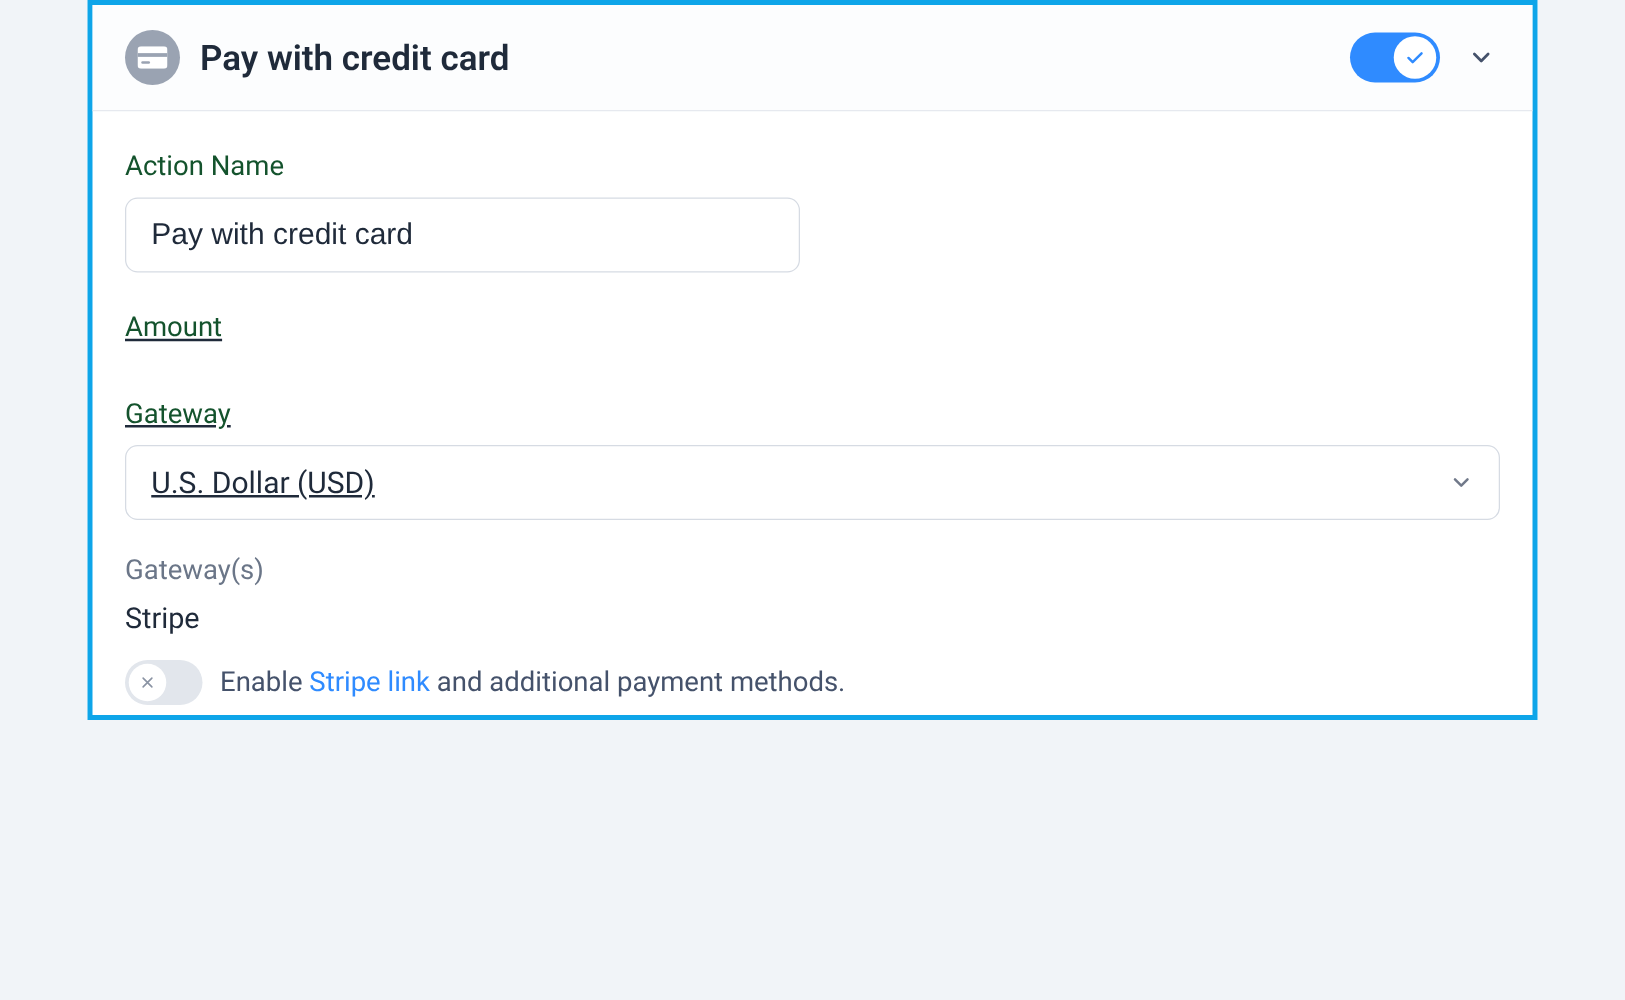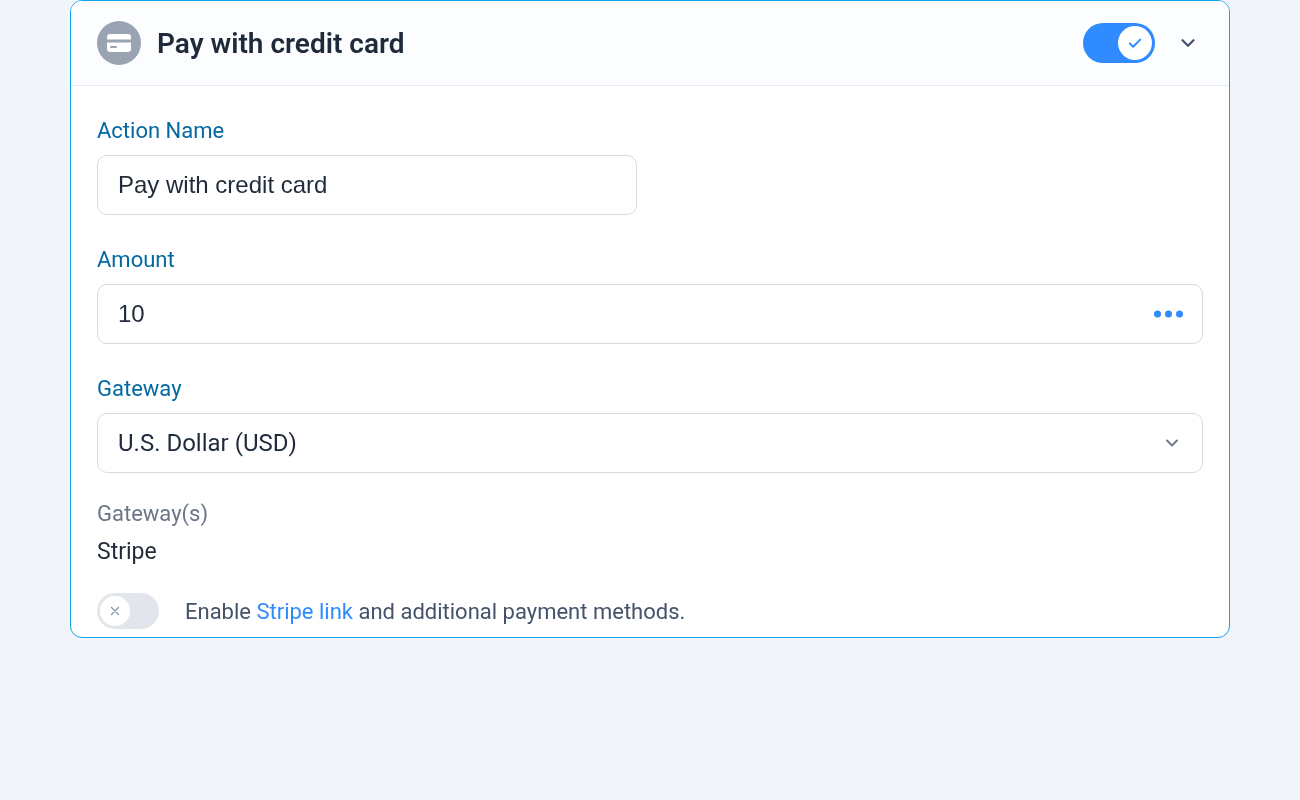--- a/index.html
+++ b/index.html
@@ -7,22 +7,22 @@
     font-family: -apple-system, BlinkMacSystemFont, "Segoe UI", Roboto, Helvetica, Arial, sans-serif;
     background: #f1f4f8;
     width: 1300px;
     height: 800px;
     overflow: hidden;
     padding: 0 70px;
     color: #1f2a3a;
   }
   .card {
     background: #ffffff;
-    border: 1px solid #0ea5e9;
-    border-radius: 12px;
+    border: 4px solid #0ea5e9;
+    border-radius: 0;
     margin-top: 0;
     overflow: hidden;
   }
   .card-header {
     display: flex;
     align-items: center;
     padding: 20px 26px;
     border-bottom: 1px solid #e6e9ef;
     background: #fcfdfe;
   }
@@ -72,21 +72,21 @@
     cursor: pointer;
     display: flex;
     align-items: center;
     justify-content: center;
   }
   .card-body {
     padding: 32px 26px 8px 26px;
   }
   .form-label {
     font-size: 22px;
-    color: #0369a1;
+    color: #14532d;
     margin-bottom: 12px;
     display: block;
   }
   .form-label.muted {
     color: #6b7688;
   }
   .input-wrap {
     position: relative;
   }
   .text-input, .select-like {
@@ -125,20 +125,21 @@
   .dots-btn .dot {
     width: 7px;
     height: 7px;
     border-radius: 50%;
     background: #2f8bff;
     display: block;
   }
   .row-2 {
     display: flex;
     gap: 36px;
+    text-decoration: underline;
   }
   .col {
     flex: 1 1 0;
   }
   .mb-lg { margin-bottom: 32px; }
   .mb-md { margin-bottom: 28px; }
   .small-toggle {
     display: inline-flex;
     align-items: center;
     width: 62px;
@@ -160,28 +161,27 @@
     top: 3px;
     display: flex;
     align-items: center;
     justify-content: center;
   }
   .gateway-row {
     display: flex;
     align-items: center;
     font-size: 22px;
     color: #45526b;
-    margin-top: 8px;
-    gap: 12px;
+    margin-top: 20px;
   }
   .gateway-label {
     font-size: 23px;
     color: #1f2a3a;
     margin-top: 4px;
-    margin-bottom: 28px;
+    margin-bottom: 8px;
   }
   .link {
     color: #2f8bff;
     cursor: pointer;
   }
   .w-narrow { width: 540px; }
 </style>
 </head>
 <body>
 
@@ -214,28 +214,20 @@
       <label class="form-label">Action Name</label>
       <div class="input-wrap w-narrow">
         <input type="text" class="text-input" value="Pay with credit card" style="">
       </div>
     </div>
 
 
     <div class="row-2 mb-lg">
       <div class="col">
         <label class="form-label">Amount</label>
-        <div class="input-wrap">
-          <input type="text" class="text-input" value="10" style="">
-          <button class="dots-btn">
-            <span class="dot"></span>
-            <span class="dot"></span>
-            <span class="dot"></span>
-          </button>
-        </div>
       </div>
     </div>
 
     <div class="row-2 mb-md">
       <div class="col">
         <label class="form-label">Gateway</label>
         <div class="select-like">
           <span class="select-text">U.S. Dollar (USD)</span>
           <svg width="20" height="20" viewBox="0 0 24 24">
             <path d="M6 9l6 6 6-6" stroke="#71798a" stroke-width="2.4" fill="none" stroke-linecap="round" stroke-linejoin="round"></path>

